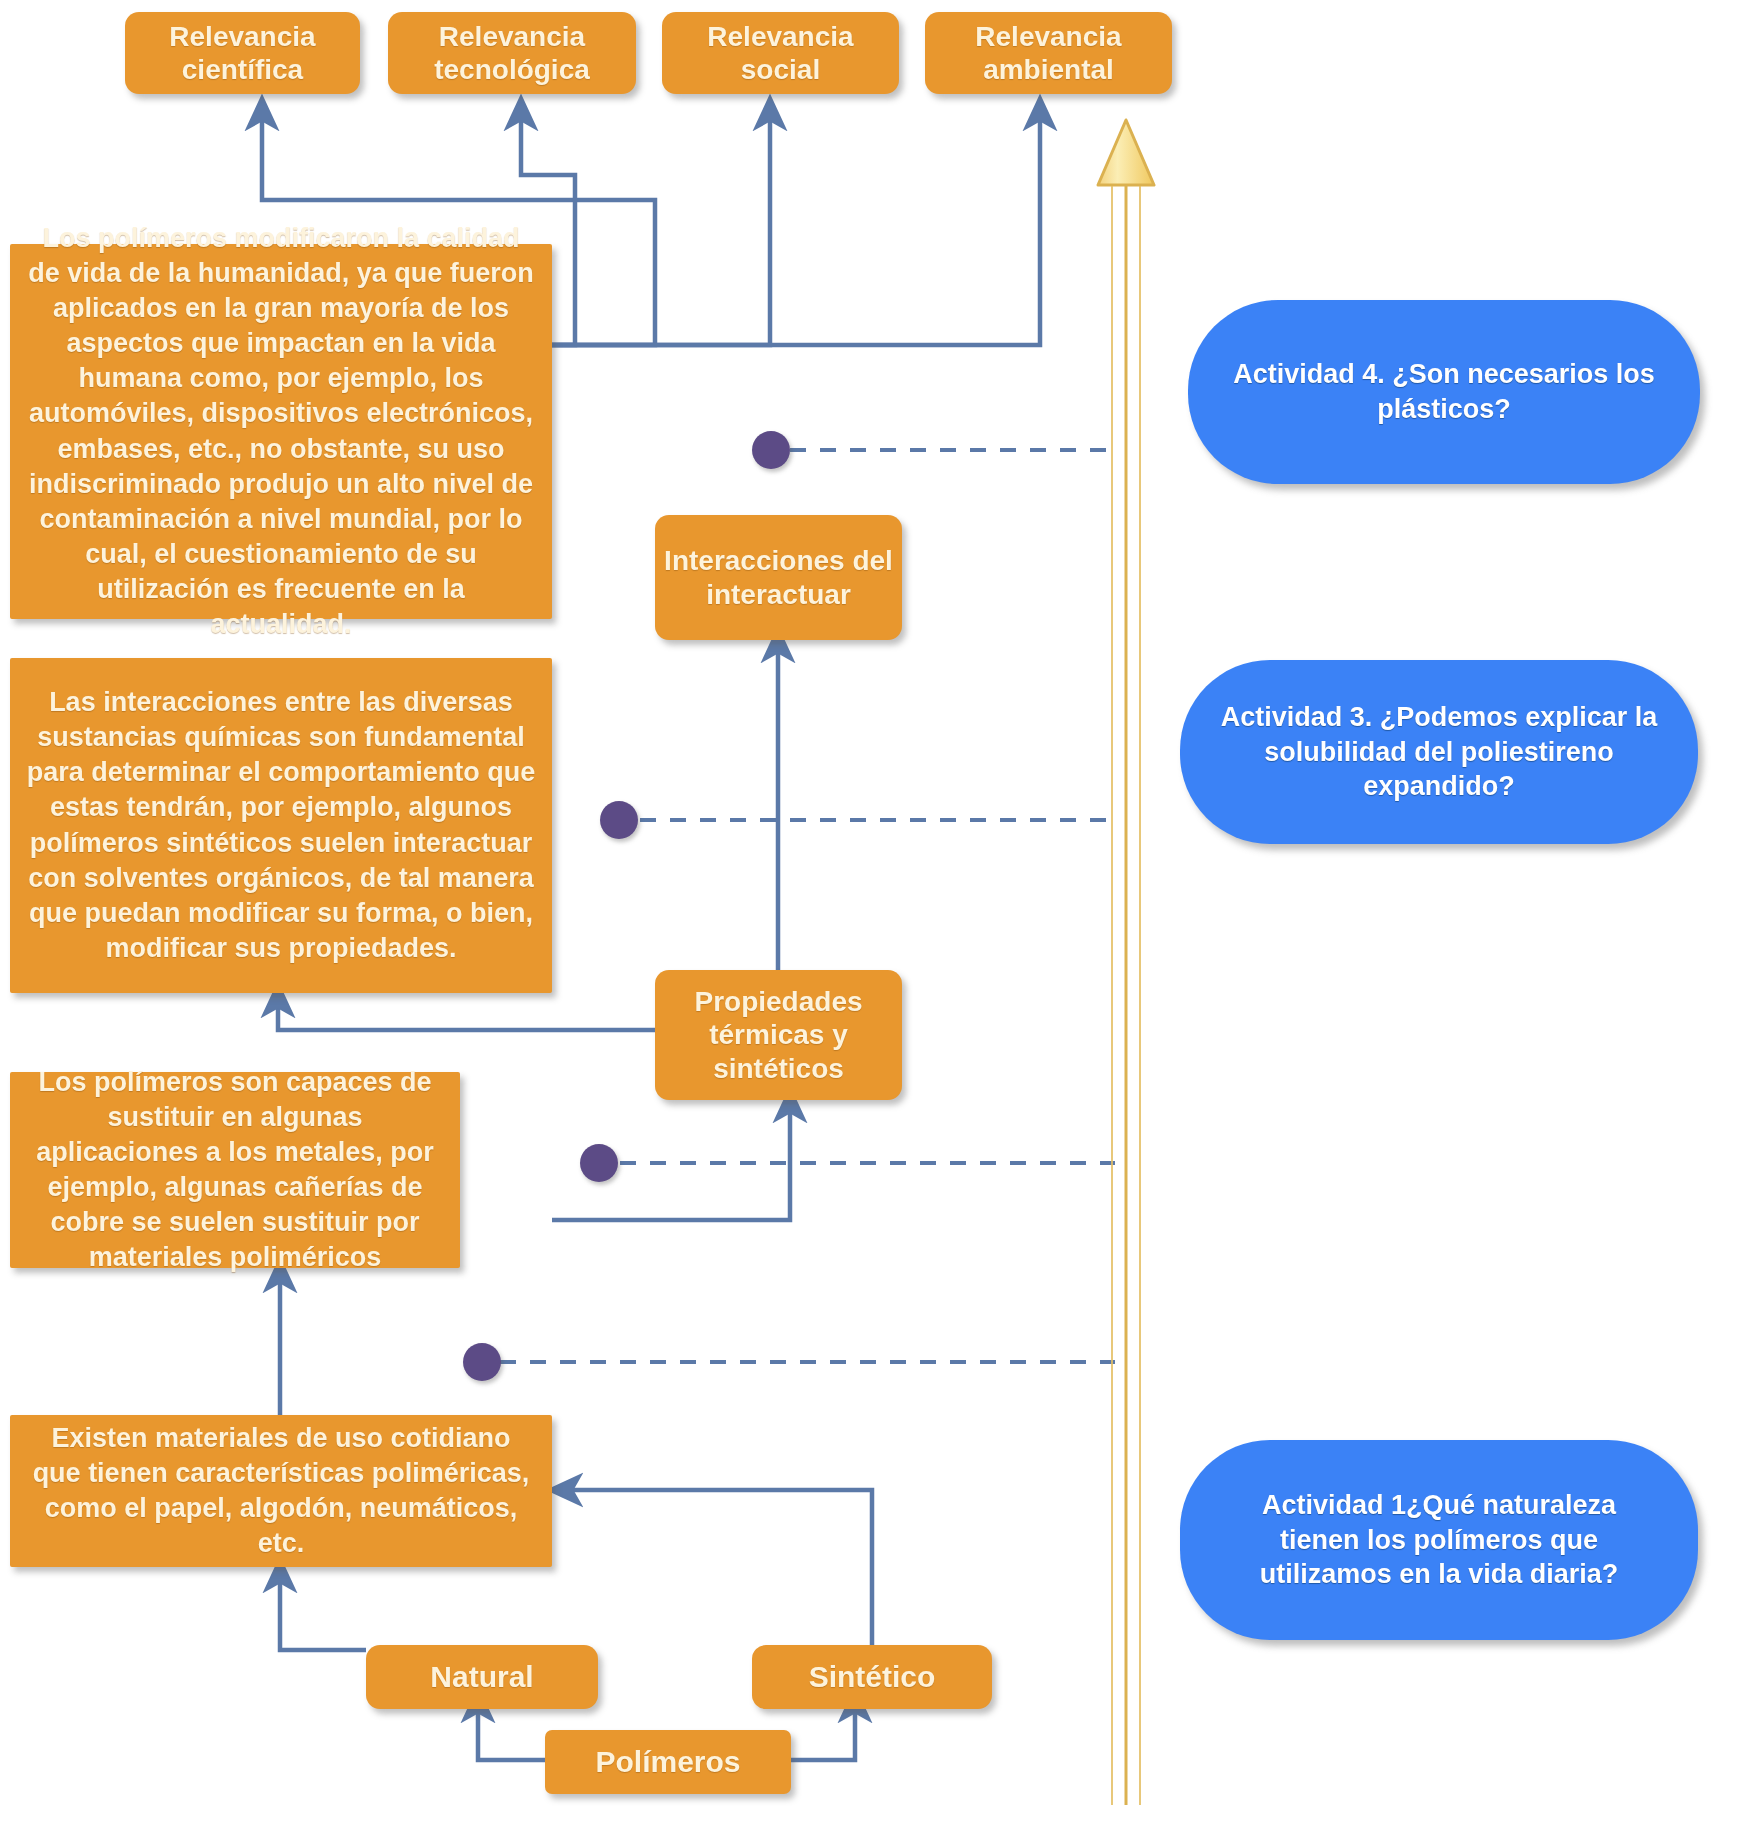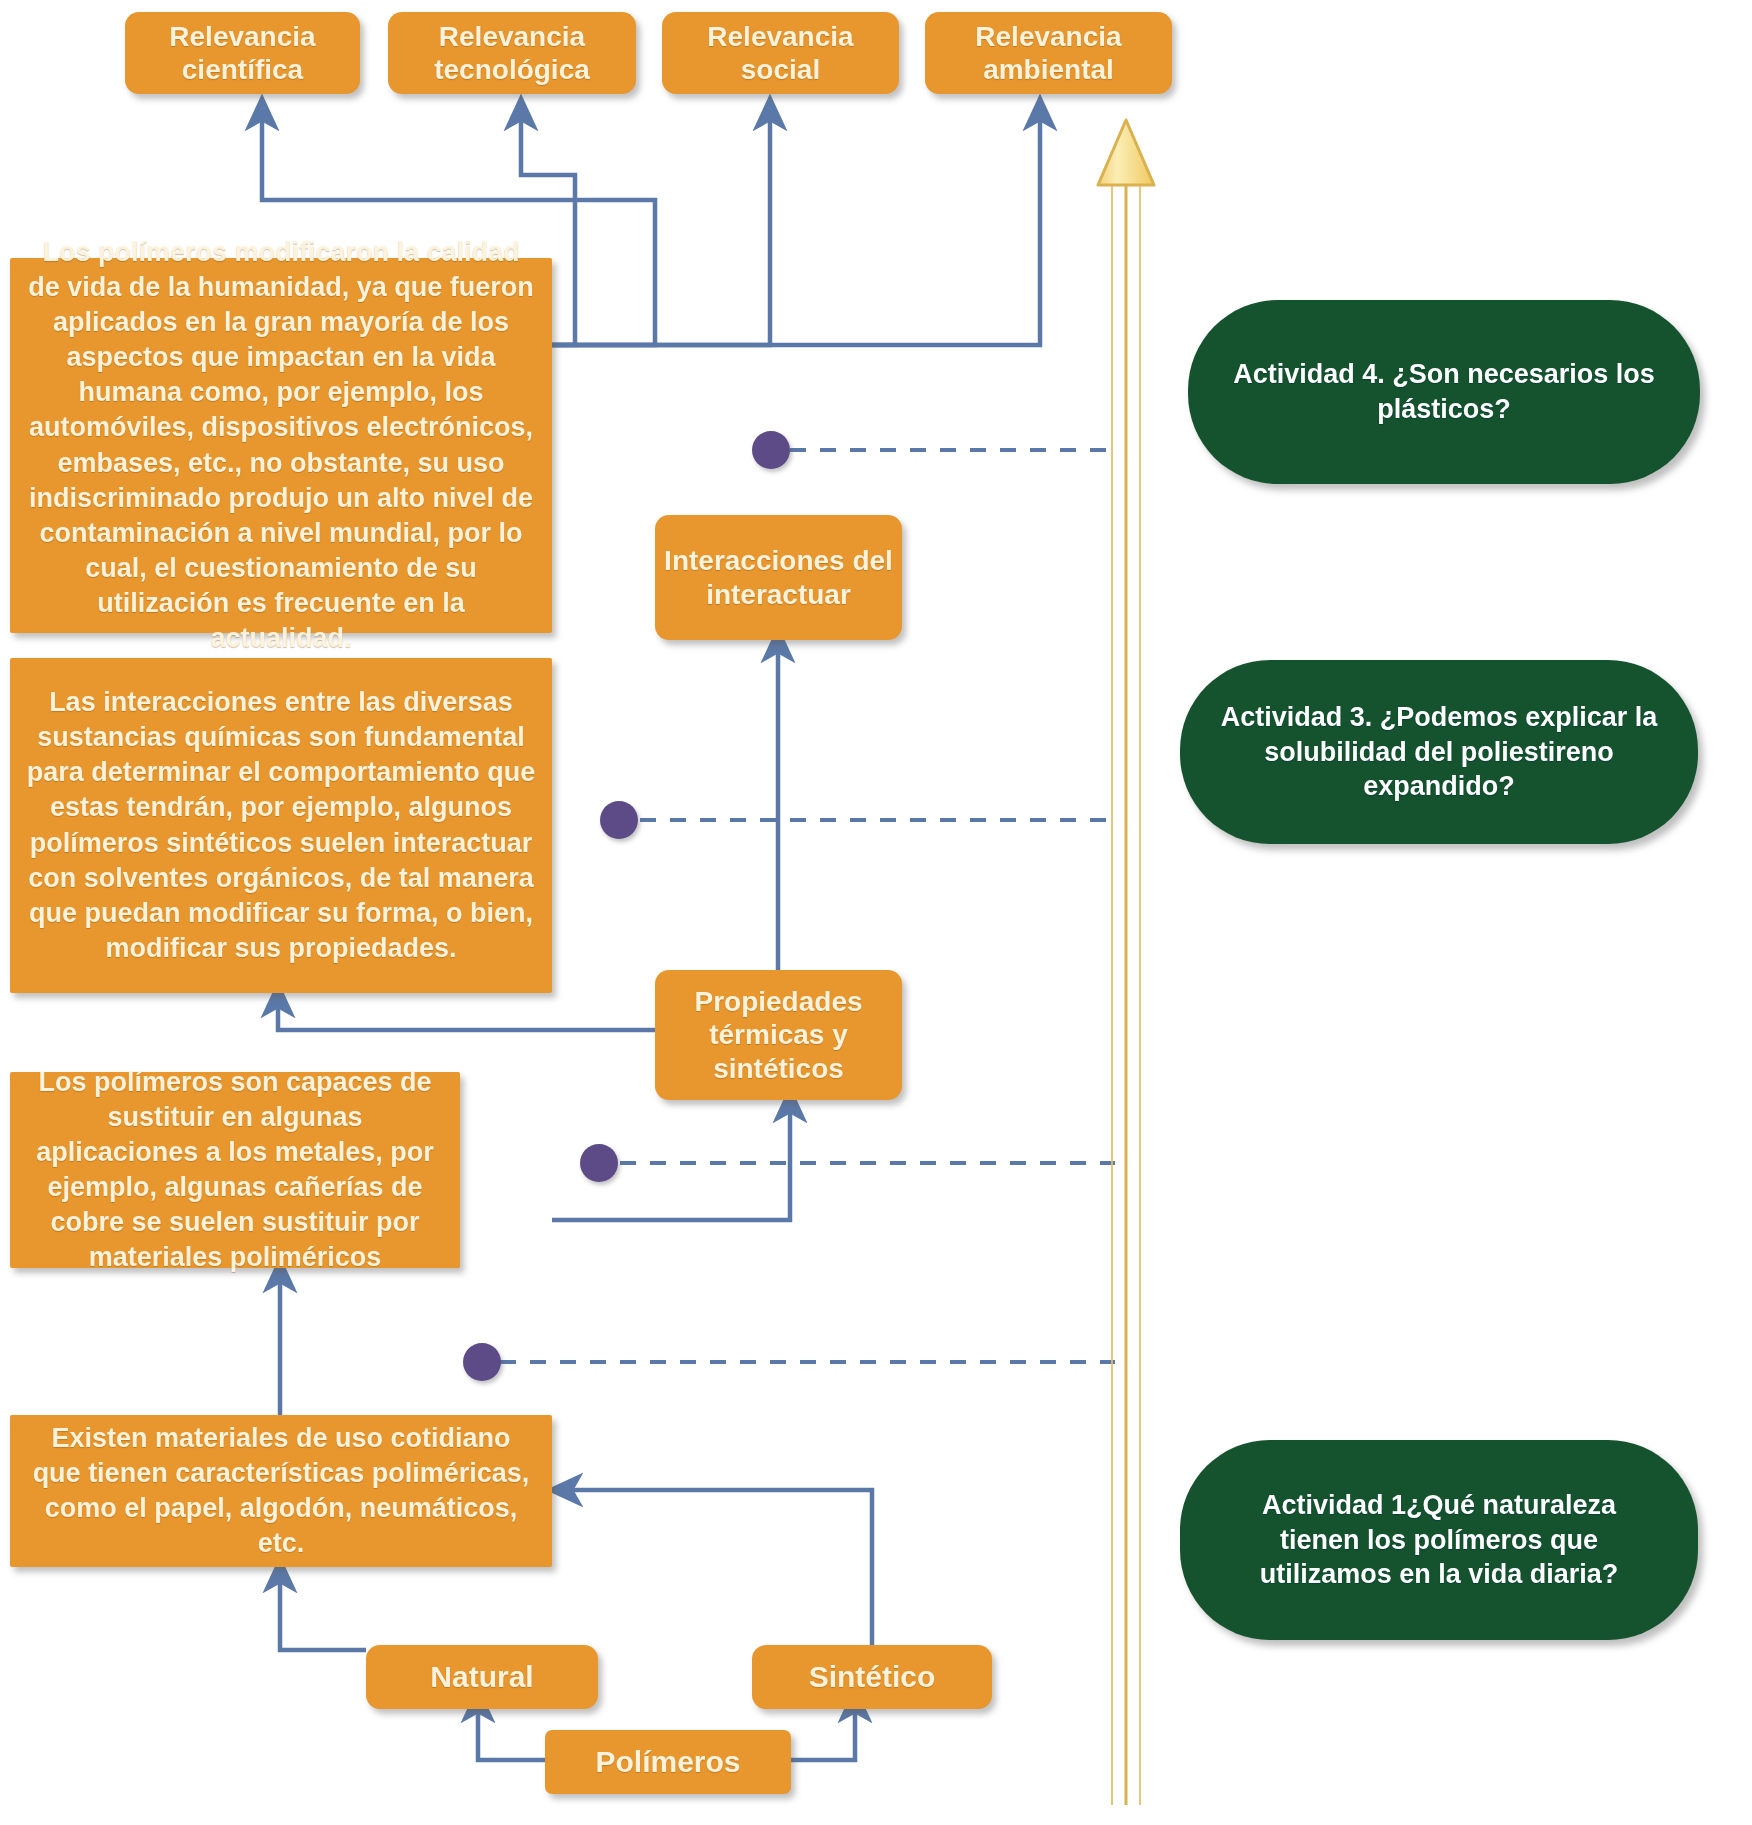--- a/index.html
+++ b/index.html
@@ -58,21 +58,21 @@
     font-size: 28px;
     line-height: 1.2;
     border-radius: 14px;
   }
   .smallnode {
     font-size: 30px;
     border-radius: 14px;
   }
   
   .blue {
-    background: #14532d;
+    background: #3b82f6;
     color: #ffffff;
     font-weight: 700;
     font-size: 27px;
     line-height: 1.28;
     border-radius: 90px;
     padding: 10px 40px;
     box-shadow: 5px 6px 7px rgba(95,95,95,.4);
     text-shadow: 0 1px 1px rgba(0,40,70,.45);
   }
   
@@ -155,21 +155,21 @@
   <div class="node orange topcat" style="left:662px; top:12px; width:237px; height:82px;">
     <span style="white-space:pre-line;">Relevancia
 social</span>
   </div>
 
   <div class="node orange topcat" style="left:925px; top:12px; width:247px; height:82px;">
     <span style="white-space:pre-line;">Relevancia
 ambiental</span>
   </div>
 
-  <div class="node orange square para" style="left:10px; top:258px; width:542px; height:375px;">
+  <div class="node orange square para" style="left:10px; top:244px; width:542px; height:375px;">
     <span>Los polímeros modificaron la calidad de vida de la humanidad, ya que fueron aplicados en la gran mayoría de los aspectos que impactan en la vida humana como, por ejemplo, los automóviles, dispositivos electrónicos, embases, etc., no obstante, su uso indiscriminado produjo un alto nivel de contaminación a nivel mundial, por lo cual, el cuestionamiento de su utilización es frecuente en la actualidad.</span>
   </div>
 
   <div class="node orange square para" style="left:10px; top:658px; width:542px; height:335px;">
     <span>Las interacciones entre las diversas sustancias químicas son fundamental para determinar el comportamiento que estas tendrán, por ejemplo, algunos polímeros sintéticos suelen interactuar con solventes orgánicos, de tal manera que puedan modificar su forma, o bien, modificar sus propiedades.</span>
   </div>
 
   <div class="node orange square para" style="left:10px; top:1072px; width:450px; height:196px;">
     <span>Los polímeros son capaces de sustituir en algunas aplicaciones a los metales, por ejemplo, algunas cañerías de cobre se suelen sustituir por materiales poliméricos</span>
   </div>

